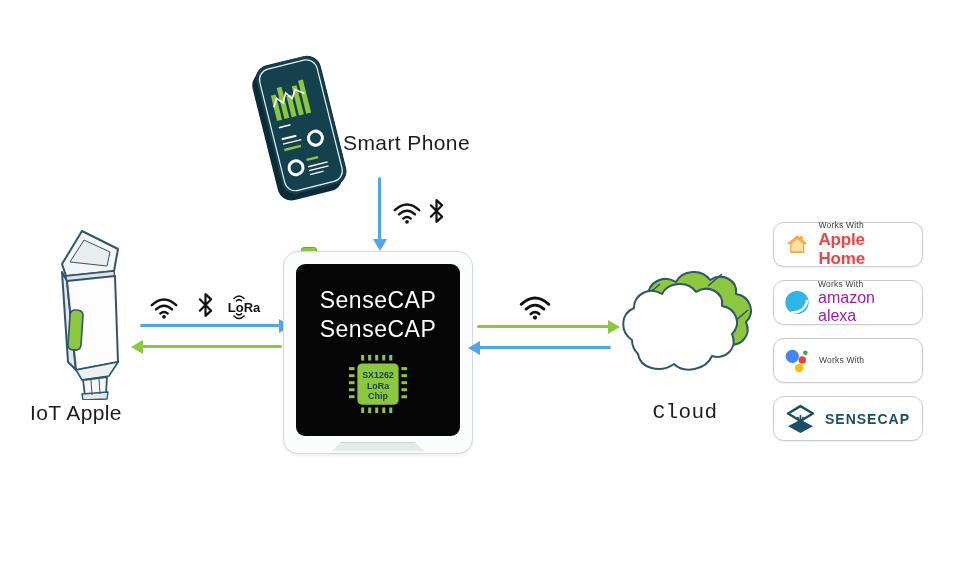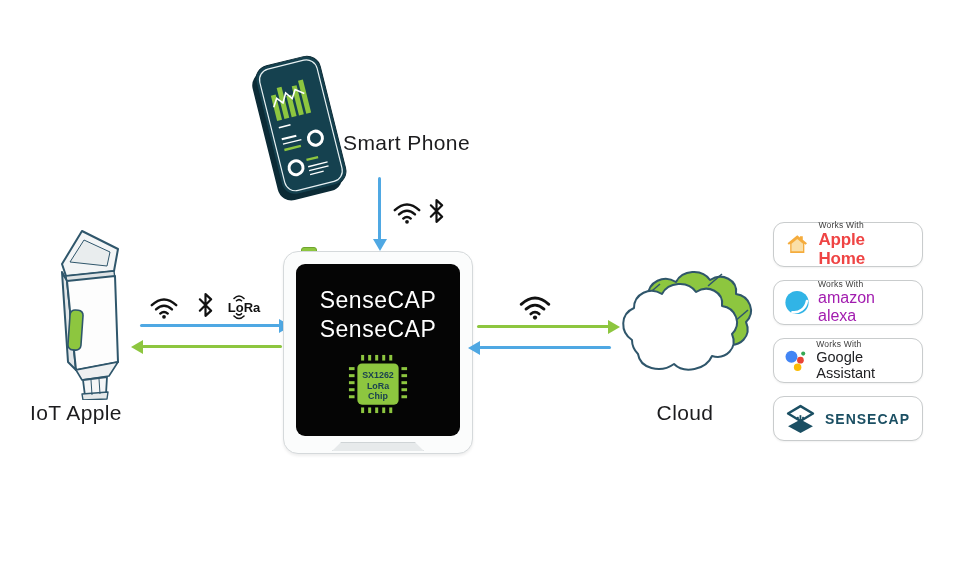--- a/index.html
+++ b/index.html
@@ -7,21 +7,21 @@
   }
   *{margin:0;padding:0;box-sizing:border-box;}
   html,body{background:#fff;}
   body{font-family:"Liberation Sans",sans-serif;}
   #stage{position:relative;width:960px;height:566px;background:#ffffff;overflow:hidden;}
 
   .node-label{
     position:absolute;color:var(--ink);font-size:21px;font-weight:500;
     letter-spacing:.4px;white-space:nowrap;
   }
-  .centered{text-align:center;}
+  .centered{text-align:center;font-family:Liberation Mono, monospace;}
 
   
   .arrow{position:absolute;background:currentColor;}
   .arrow.h{height:3px;border-radius:2px;}
   .arrow.v{width:3px;border-radius:2px;}
   .arrow.blue{color:var(--blue);}
   .arrow.green{color:var(--green);}
   .arrow.head-right::after{content:"";position:absolute;right:-11px;top:50%;transform:translateY(-50%);
     border:7px solid transparent;border-right:0;border-left:12px solid currentColor;}
   .arrow.head-left::before{content:"";position:absolute;left:-11px;top:50%;transform:translateY(-50%);
@@ -253,21 +253,20 @@
 
     <div class="badge">
       <svg width="27" height="27" viewBox="0 0 26 26">
         <circle cx="8" cy="9" r="6.4" fill="#4285F4"></circle>
         <circle cx="20.6" cy="5.6" r="2.2" fill="#34A853"></circle>
         <circle cx="17.6" cy="12.6" r="3.6" fill="#EA4335"></circle>
         <circle cx="14.6" cy="20.2" r="4" fill="#FBBC05"></circle>
       </svg>
       <div class="txt">
         <span class="works-with">Works With</span>
-        <span class="prod-google">Google Assistant</span>
       </div>
     </div>
 
     <div class="badge center">
       <svg width="29" height="29" viewBox="0 0 28 28">
         <path d="M14 2 L26 9.2 L14 16.4 L2 9.2 Z" fill="none" stroke="#1B4F63" stroke-width="2.4" stroke-linejoin="round"></path>
         <path d="M14 15 L26 21.6 L14 28 L2 21.6 Z" fill="#1B4F63"></path>
         <rect x="10.6" y="12.4" width="1.7" height="3" fill="#1B4F63"></rect>
         <rect x="13.1" y="10.8" width="1.7" height="6.2" fill="#1B4F63"></rect>
         <rect x="15.6" y="12.4" width="1.7" height="3" fill="#1B4F63"></rect>

